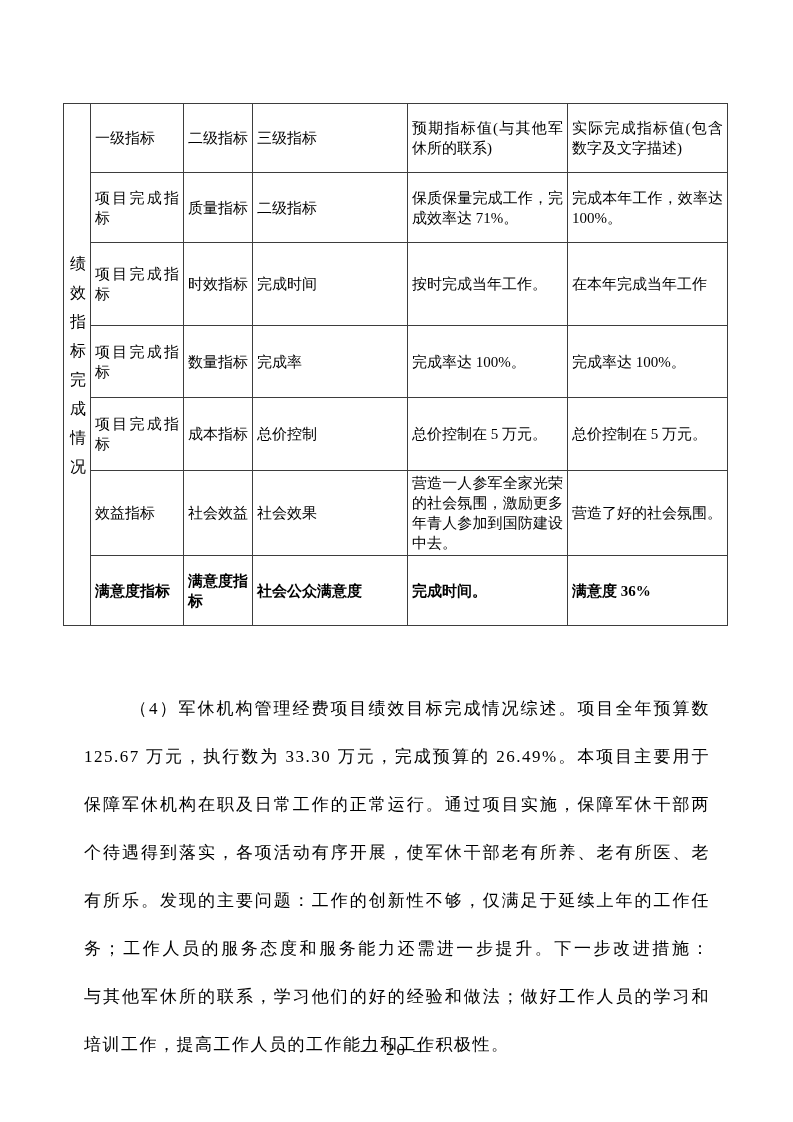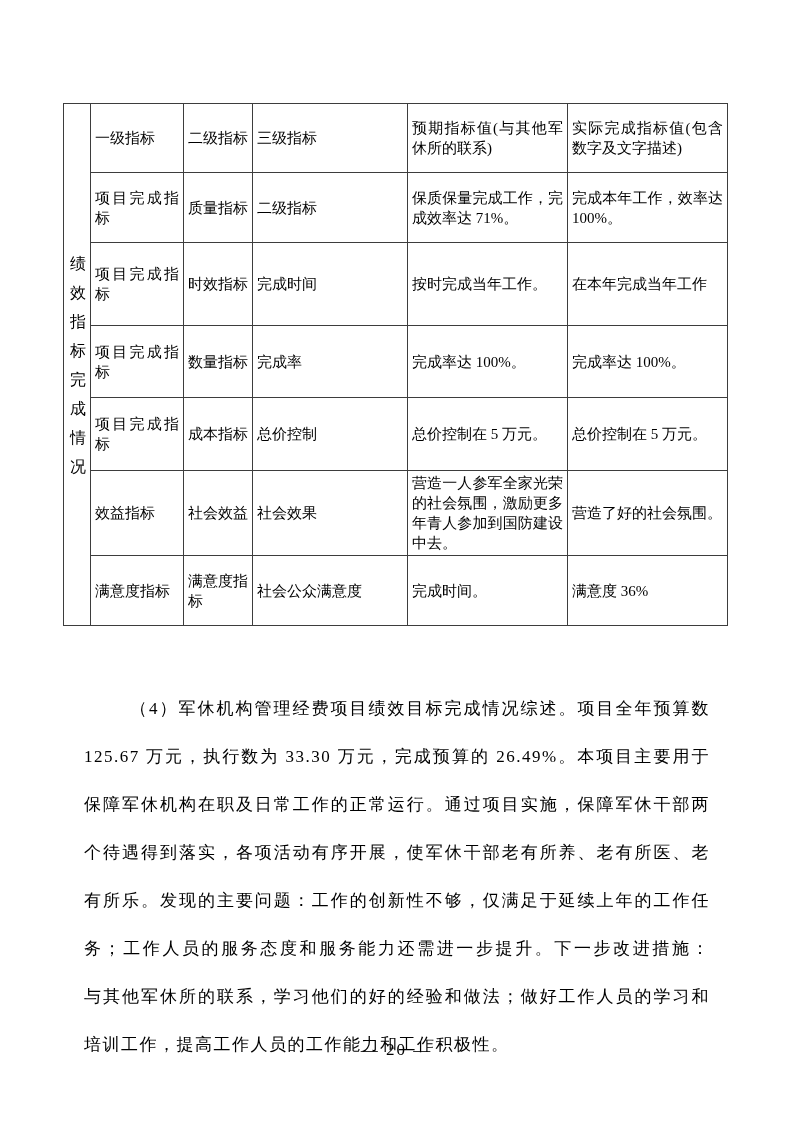--- a/index.html
+++ b/index.html
@@ -46,21 +46,21 @@
     line-height: 29px;
     word-break: break-all;
     text-align: right;
   }
   tr.h-header { height: 69px; }
   tr.h-r1 { height: 70px; }
   tr.h-r2 { height: 83px; }
   tr.h-r3 { height: 72px; }
   tr.h-r4 { height: 73px; }
   tr.h-r5 { height: 83px; }
-  tr.h-r6 { height: 70px; }
+  tr.h-r6 { height: 70px; font-weight: bold; }
   .summary {
     position: absolute;
     left: 84px;
     top: 668px;
     width: 626px;
     font-size: 17px;
     line-height: 48px;
     letter-spacing: 1.5px;
     text-align: justify;
     text-justify: inter-ideograph;

